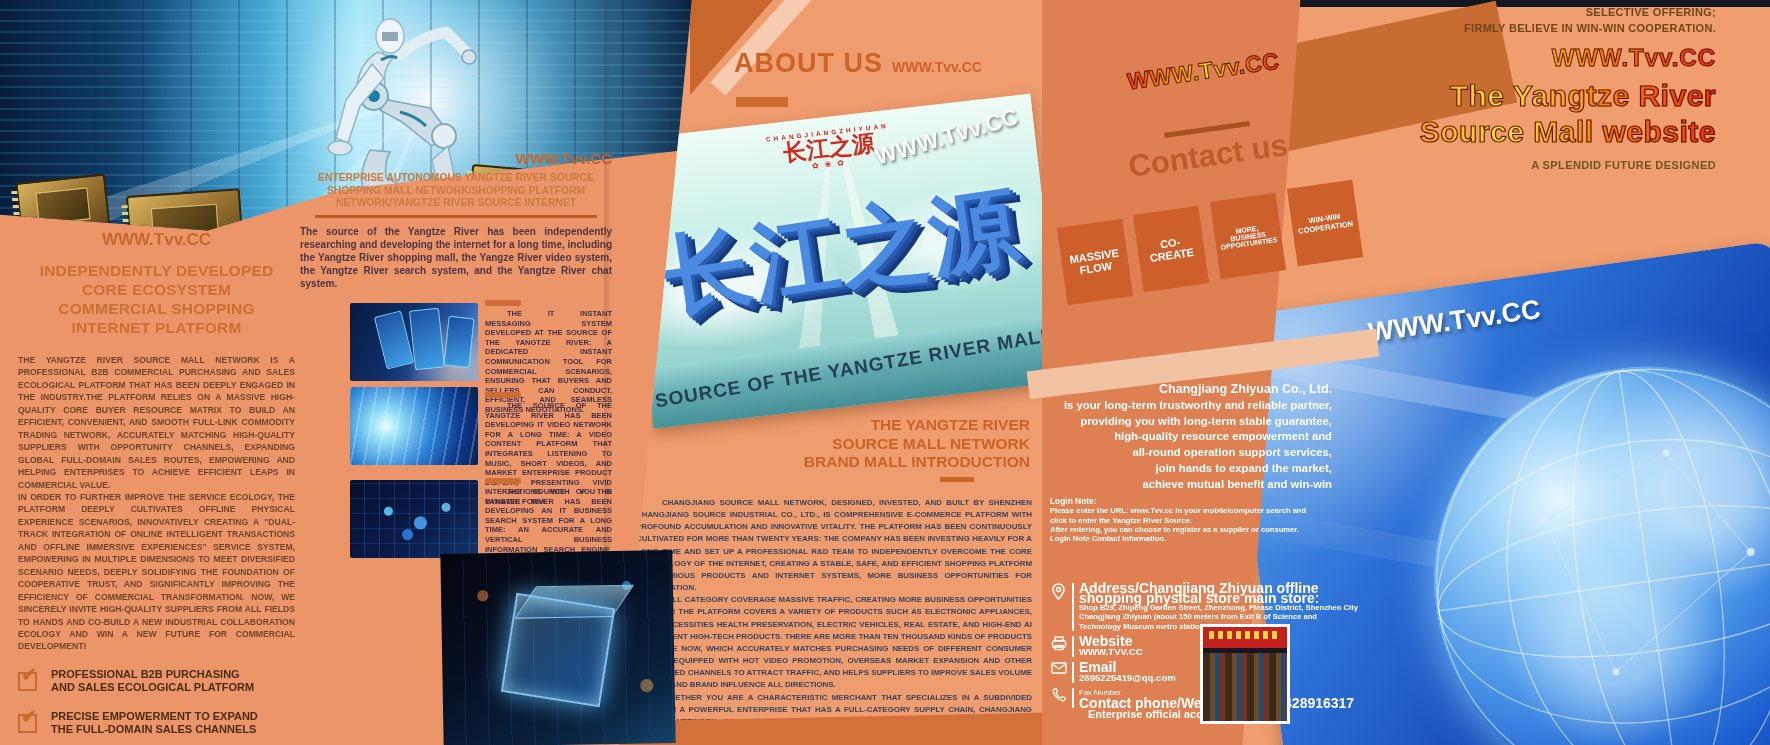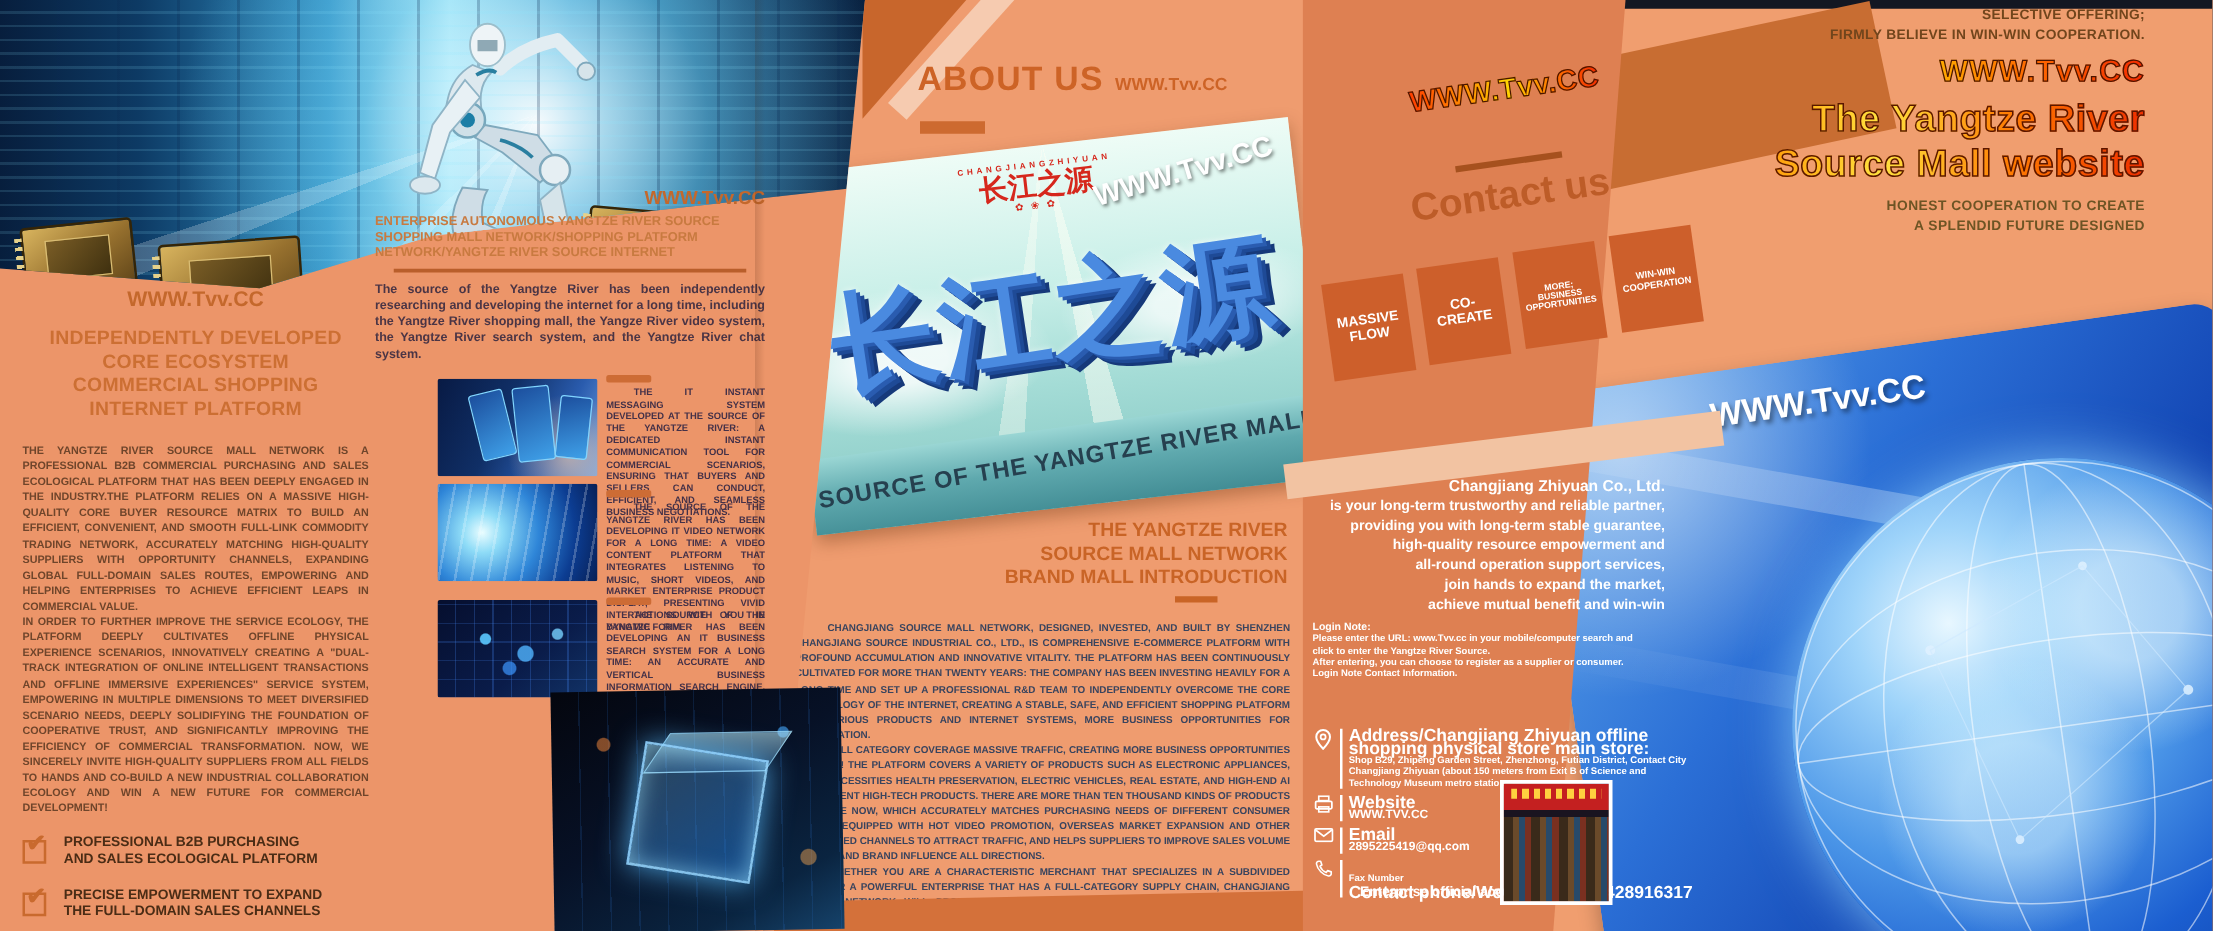--- a/index.html
+++ b/index.html
@@ -40,21 +40,21 @@
   .p1-body{margin-top:17px;font-size:8.6px;line-height:12.45px;font-weight:bold;color:#6f452b;}
   .p1-body p{margin:0;}
   .chk{display:flex;gap:14px;margin-top:15px;align-items:flex-start;}
   .chkbox{position:relative;width:15px;height:15px;border:2.5px solid #c96a2e;flex:0 0 auto;margin-top:4px;}
   .chkbox span{position:absolute;left:1px;top:-11px;font-size:19px;font-weight:bold;color:#c96a2e;}
   .chktext{font-size:11px;font-weight:bold;color:#4a2c15;line-height:13.5px;width:215px;}
 
   
   .p2col{left:300px;top:150px;width:312px;}
   .p2-site{text-align:right;font-size:15px;}
-  .p2-head{margin-top:5px;font-size:10.3px;line-height:12.5px;color:#c87a40;}
+  .p2-head{margin-top:5px;text-align:center;font-size:10.3px;line-height:12.5px;color:#c87a40;}
   .p2-rule{width:282px;height:3.5px;background:#b95e2b;margin:5px auto 0;}
   .p2-intro{margin-top:7px;font-size:10px;font-weight:bold;color:#4b3545;line-height:13px;}
   .media-img{width:128px;height:78px;overflow:hidden;border-radius:2px;}
   .img-phones{background:
       radial-gradient(circle at 82% 78%, rgba(255,205,165,.6) 0%, rgba(255,205,165,0) 40%),
       linear-gradient(115deg,#081a44 0%,#102f66 40%,#2a5cae 72%,#6fa0e0 100%);position:relative;}
   .img-phones i{position:absolute;border:1.5px solid #7fd4ff;background:linear-gradient(160deg,#1c4f9e,#3fa0e8);border-radius:3px;}
   .img-tunnel{background:
       repeating-linear-gradient(100deg,rgba(255,255,255,.22) 0 2px,transparent 2px 13px),
       radial-gradient(circle at 28% 50%, #eafdff 0%, #8fdcf7 16%, #2f86d8 45%, #0c3d92 74%, #071f55 100%);}
@@ -339,21 +339,21 @@
       <div class="crow">
         <span class="cicon">
           <svg width="15" height="17" viewBox="0 0 15 17">
               <path d="M7.5 1 A5.5 5.5 0 0 1 13 6.5 C13 10 7.5 16 7.5 16 C7.5 16 2 10 2 6.5 A5.5 5.5 0 0 1 7.5 1 Z" fill="none" stroke="#fff" stroke-width="1.6"></path>
               <circle cx="7.5" cy="6.5" r="2" fill="none" stroke="#fff" stroke-width="1.4"></circle>
             </svg>
         </span>
         <span class="cdiv"></span>
         <span>
           <div class="clabel">Address/Changjiang Zhiyuan offline shopping physical store main store:</div>
-          <div class="cline">Shop B29, Zhipeng Garden Street, Zhenzhong, Futian District, Contact City</div>
+          <div class="cline">Shop B29, Zhipeng Garden Street, Zhenzhong, Please District, Shenzhen City</div>
           <div class="cline">Changjiang Zhiyuan (about 150 meters from Exit B of Science and Technology Museum metro station</div>
         </span>
       </div>
       <div class="crow">
         <span class="cicon">
           <svg width="16" height="15" viewBox="0 0 16 15">
               <rect x="4" y="1" width="8" height="3.5" fill="none" stroke="#fff" stroke-width="1.3"></rect>
               <rect x="1.5" y="5" width="13" height="6" rx="1" fill="none" stroke="#fff" stroke-width="1.4"></rect>
               <rect x="4" y="9.5" width="8" height="4" fill="none" stroke="#fff" stroke-width="1.3"></rect>
             </svg>
@@ -378,21 +378,21 @@
         </span>
       </div>
       <div class="crow">
         <span class="cicon">
           <svg width="14" height="14" viewBox="0 0 14 14">
               <path d="M3 1 C2 1 1 2 1.2 3.2 C1.8 7.5 6.5 12.2 10.8 12.8 C12 13 13 12 13 11 L13 9.5 L10 8.5 L9 10 C7 9.2 4.8 7 4 5 L5.5 4 L4.5 1 Z" fill="none" stroke="#fff" stroke-width="1.3" stroke-linejoin="round"></path>
             </svg>
         </span>
         <span class="cdiv"></span>
         <span>
-          <div class="cline" style="font-weight:bold;margin-top:10px;">Fax Number</div>
+          <div class="cline" style="font-weight:normal;">Fax Number</div>
           <div class="clabel">Contact phone/WeChat:  ZCZ13428916317</div>
         </span>
       </div>
     </div>
 
     <div class="abs official">Enterprise official account</div>
     <div class="abs shopphoto"></div>
   </div>
 
   <div class="abs p5">
@@ -401,21 +401,20 @@
 
     <div class="p5txt">
       <div class="tag">SELECTIVE OFFERING;</div>
       <div class="tag">FIRMLY BELIEVE IN WIN-WIN COOPERATION.</div>
       <div class="p5site gtext">WWW.Tvv.CC</div>
       <div class="bt-wrap">
         <div class="bigtitle gtext2">The Yangtze River</div>
         <div class="bigtitle gtext2">Source Mall website</div>
       </div>
       <div class="sub-wrap">
-        <div class="sub">HONEST COOPERATION TO CREATE</div>
         <div class="sub">A SPLENDID FUTURE DESIGNED</div>
       </div>
     </div>
 
     <div class="abs globe">
       <div class="streak" style="left:-60px;top:120px;"></div>
       <div class="streak" style="left:-20px;top:300px;opacity:.6;"></div>
       <div class="sphere">
         <svg width="430" height="430" viewBox="0 0 430 430" style="position:absolute;left:0;top:0;">
           <g stroke="#ffffff" stroke-opacity="0.55" stroke-width="1.2" fill="none">

